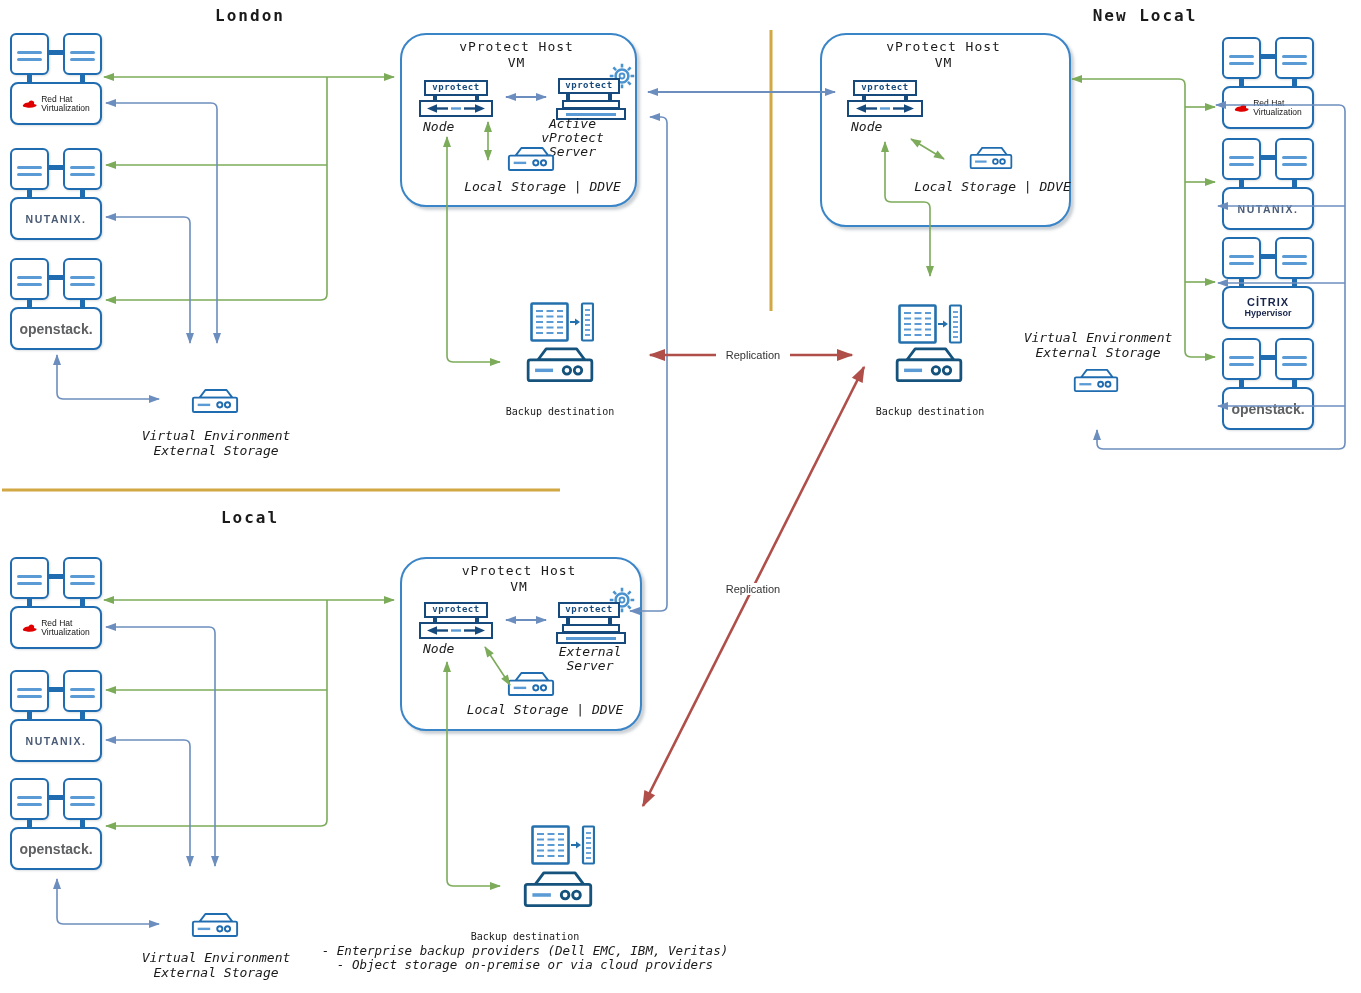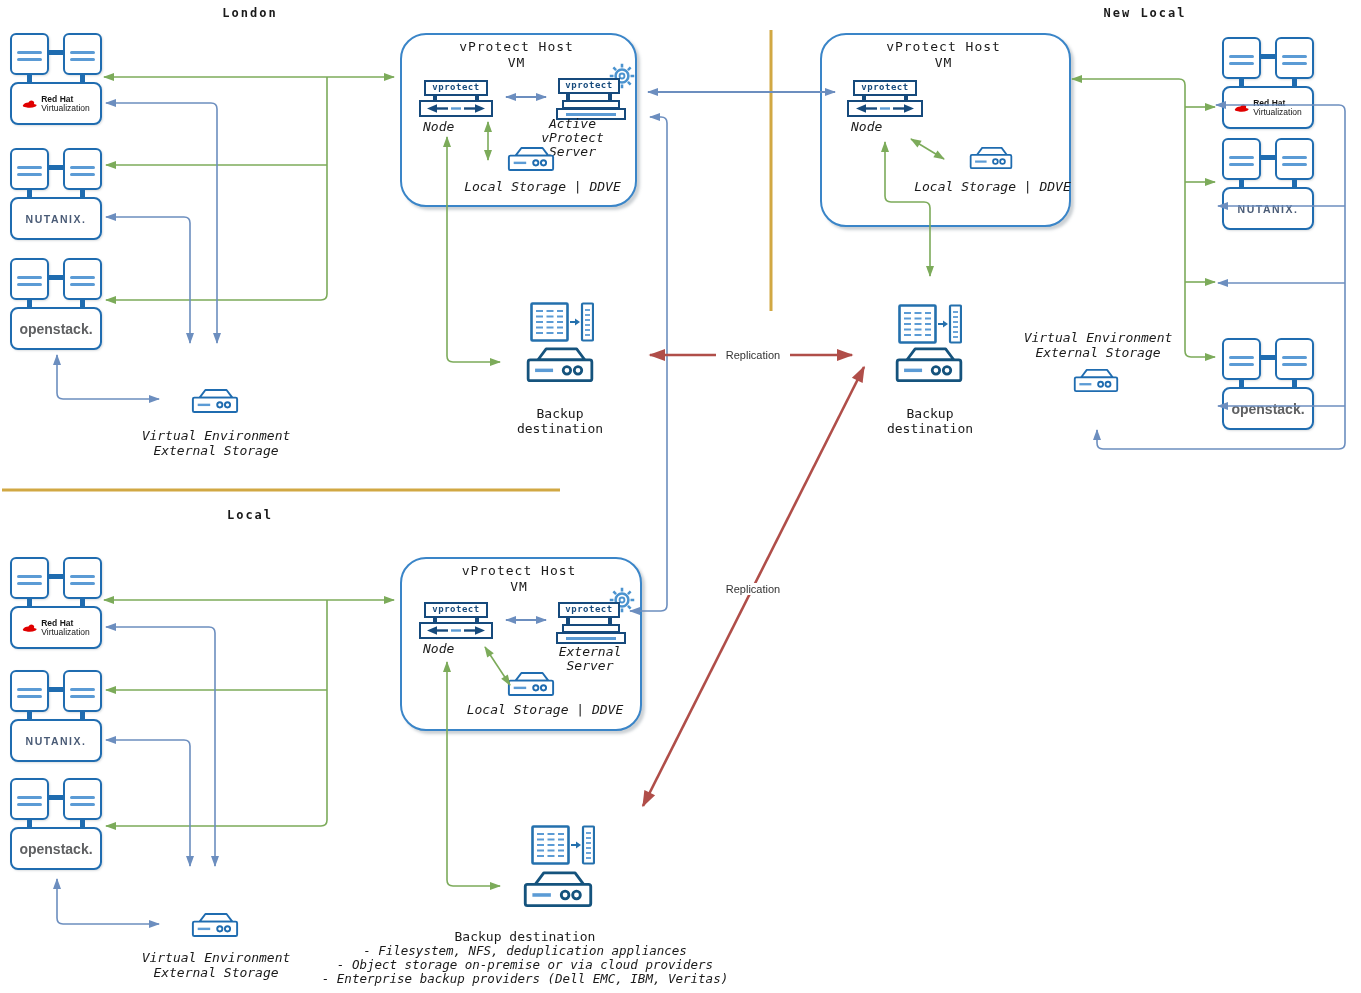--- a/index.html
+++ b/index.html
@@ -1,43 +1,43 @@
 <!DOCTYPE html>
 <html><head>
 <meta charset="utf-8">
 <style>
   html,body{margin:0;padding:0;background:#fff;}
   .canvas{position:relative;width:1361px;height:993px;background:#fff;overflow:hidden;
           font-family:"DejaVu Sans Mono",monospace;color:#1a1a1a;}
   .abs{position:absolute;}
-  .t-title{position:absolute;font-weight:bold;font-size:12px;letter-spacing:2px;text-align:center;}
+  .t-title{position:absolute;font-weight:bold;font-size:16px;letter-spacing:2px;text-align:center;}
   .t-host{position:absolute;font-size:13px;letter-spacing:1px;text-align:center;}
   .t-label{position:absolute;font-style:italic;font-size:13px;}
-  .t-plain{position:absolute;font-size:13px;}
+  .t-plain{position:absolute;font-size:10px;}
   .t-center{text-align:center;}
   .rep-label{position:absolute;font-family:"Liberation Sans",sans-serif;font-size:11px;color:#333;
              background:#fff;padding:0 3px;text-align:center;}
   
   .cluster{position:absolute;width:92px;height:93px;}
   .mon{position:absolute;width:39px;height:42px;background:#fff;border:2.5px solid #1f6cb0;
        border-radius:6px;box-sizing:border-box;box-shadow:1px 1px 2px rgba(120,130,140,.25);}
   .mon::before,.mon::after{content:"";position:absolute;left:5px;right:5px;height:3px;
        background:#5b9bd5;border-radius:2px;}
   .mon::before{top:16px}.mon::after{top:23px}
   .m1{left:0;top:0}.m2{left:53px;top:0}
   .bridge{position:absolute;left:37px;top:17px;width:18px;height:5px;background:#1f6cb0;}
   .stem{position:absolute;top:40px;width:5px;height:11px;background:#1f6cb0;}
   .st1{left:17px}.st2{left:70px}
   .plat{position:absolute;left:0;top:49px;width:92px;height:43px;background:#fff;
         border:2.5px solid #1f6cb0;border-radius:8px;box-sizing:border-box;
         display:flex;align-items:center;justify-content:center;
         box-shadow:1px 1px 2px rgba(120,130,140,.25);}
   .rh{display:flex;align-items:center;gap:3px;font-family:"Liberation Sans",sans-serif;}
   .rh-lines{line-height:9px;font-size:8.5px;color:#151515;}
-  .rh-l1{font-weight:bold;}
+  .rh-l1{font-weight:normal;}
   .nx{font-family:"Liberation Sans",sans-serif;font-weight:bold;font-size:10.5px;
       letter-spacing:1.5px;color:#4a5b76;}
   .osk{font-family:"Liberation Sans",sans-serif;font-weight:600;font-size:14px;color:#5f6062;}
   .ctx{font-family:"Liberation Sans",sans-serif;color:#17244c;text-align:center;line-height:11px;}
   .ctx-l1{font-weight:bold;font-size:11px;letter-spacing:1px;}
   .ctx-l2{font-weight:bold;font-size:9px;}
   
   .vpbox{position:absolute;background:#fff;border:2px solid #3a85c8;border-radius:26px;
          box-shadow:3px 3px 3px rgba(140,150,160,.45);}
   
@@ -166,20 +166,33 @@
   <div class="cluster" style="left:1222px;top:138px">
     <div class="mon m1"></div>
     <div class="mon m2"></div>
     <div class="bridge"></div>
     <div class="stem st1"></div>
       <div class="stem st2"></div>
     <div class="plat">
         <span class="nx">NUTANIX.</span>
       </div>
   </div>
+  <div class="cluster" style="left:1222px;top:237px">
+    <div class="mon m1"></div>
+    <div class="mon m2"></div>
+    <div class="bridge"></div>
+    <div class="stem st1"></div>
+      <div class="stem st2"></div>
+    <div class="plat">
+      <div class="ctx">
+          <div class="ctx-l1">CİTRIX</div>
+          <div class="ctx-l2">Hypervisor</div>
+        </div>
+    </div>
+  </div>
   <div class="cluster" style="left:1222px;top:338px">
     <div class="mon m1"></div>
     <div class="mon m2"></div>
     <div class="bridge"></div>
     <div class="stem st1"></div>
       <div class="stem st2"></div>
     <div class="plat">
         <span class="osk">openstack.</span>
       </div>
   </div>
@@ -326,23 +339,22 @@
   <div class="t-plain t-center" style="left:860px;top:406px;width:140px">Backup destination</div>
 
   <svg class="abs" style="left:531px;top:824px;color:#2470ad" width="64" height="42">
       <use href="#sym-dedup"></use>
     </svg>
   <svg class="abs" style="left:521px;top:870px;color:#15537d" width="74" height="40">
       <use href="#sym-storage"></use>
     </svg>
   <div class="abs t-center" style="left:310px;top:930px;width:430px;font-size:12.5px;line-height:14px">
     <div class="t-plain t-center" style="position:static">Backup destination</div>
-    <div style="font-style:italic">- Filesystem, NFS, deduplication appliances</div>
+    <div style="font-style:italic">- Enterprise backup providers (Dell EMC, IBM, Veritas)</div>
     <div style="font-style:italic">- Object storage on-premise or via cloud providers</div>
-    <div style="font-style:italic">- Enterprise backup providers (Dell EMC, IBM, Veritas)</div>
   </div>
 
   <svg class="abs" style="left:190px;top:388px;color:#1f6cb0" width="50" height="27">
       <use href="#sym-storage"></use>
     </svg>
   <div class="t-label t-center" style="left:128px;top:428px;width:176px;line-height:15px">
     <div>Virtual Environment</div>
     <div>External Storage</div>
   </div>
 

